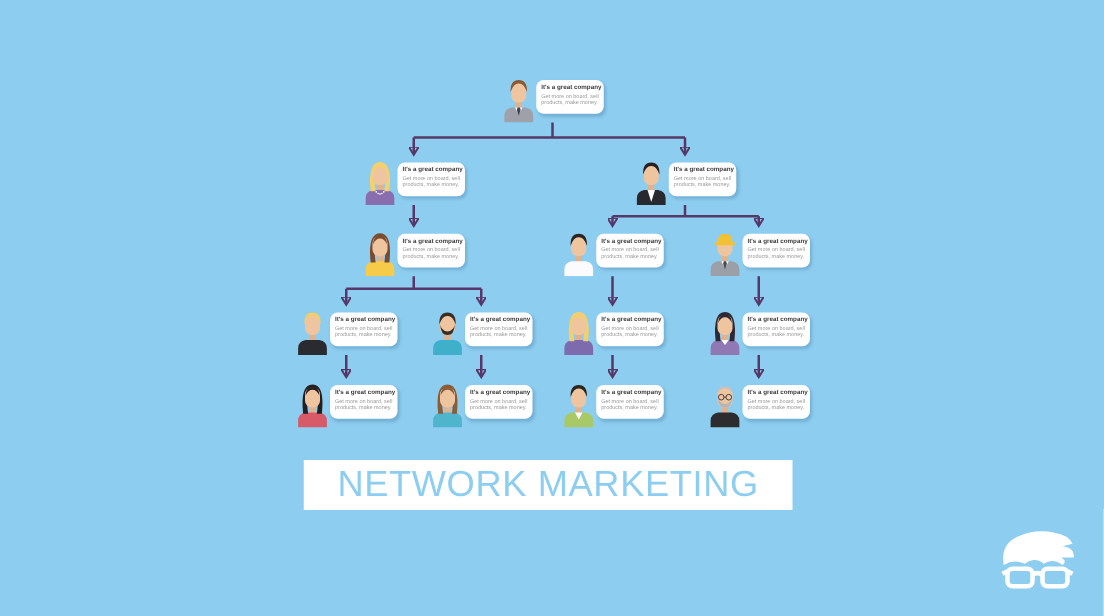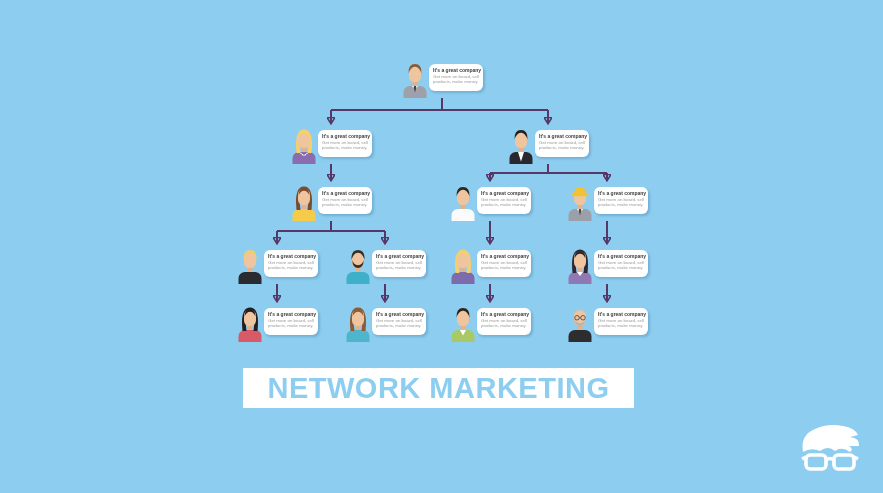--- a/index.html
+++ b/index.html
@@ -18,21 +18,21 @@
     width:54px;height:27px;box-sizing:border-box;padding:3px 3.5px 2px 4px;
     box-shadow:1.5px 2px 2.5px rgba(55,105,150,.30);
   }
   .bt{font-size:5px;font-weight:bold;color:#3C3C3C;white-space:nowrap;line-height:1.35;}
   .bb{font-size:4.4px;color:#9A9A9A;line-height:1.3;}
   .banner{
     position:absolute;left:243px;top:368px;width:391px;height:40px;background:#fff;
     display:flex;align-items:center;justify-content:center;
   }
   .banner span{
-    font-size:29px;font-weight:bold;color:var(--banner,#8DCEF0);
+    font-size:29px;font-weight:normal;color:var(--banner,#8DCEF0);
     letter-spacing:.5px;white-space:nowrap;
   }
   .logo{position:absolute;left:798px;top:422px;width:64px;height:58px;}
 </style>
 </head>
 <body>
 
 <div class="canvas" style="--bg: #8DCEF0; --wire: #563768; --banner: #8DCEF0;">
 
   <svg class="wires" width="883" height="493" viewBox="0 0 883 493" aria-hidden="true">

